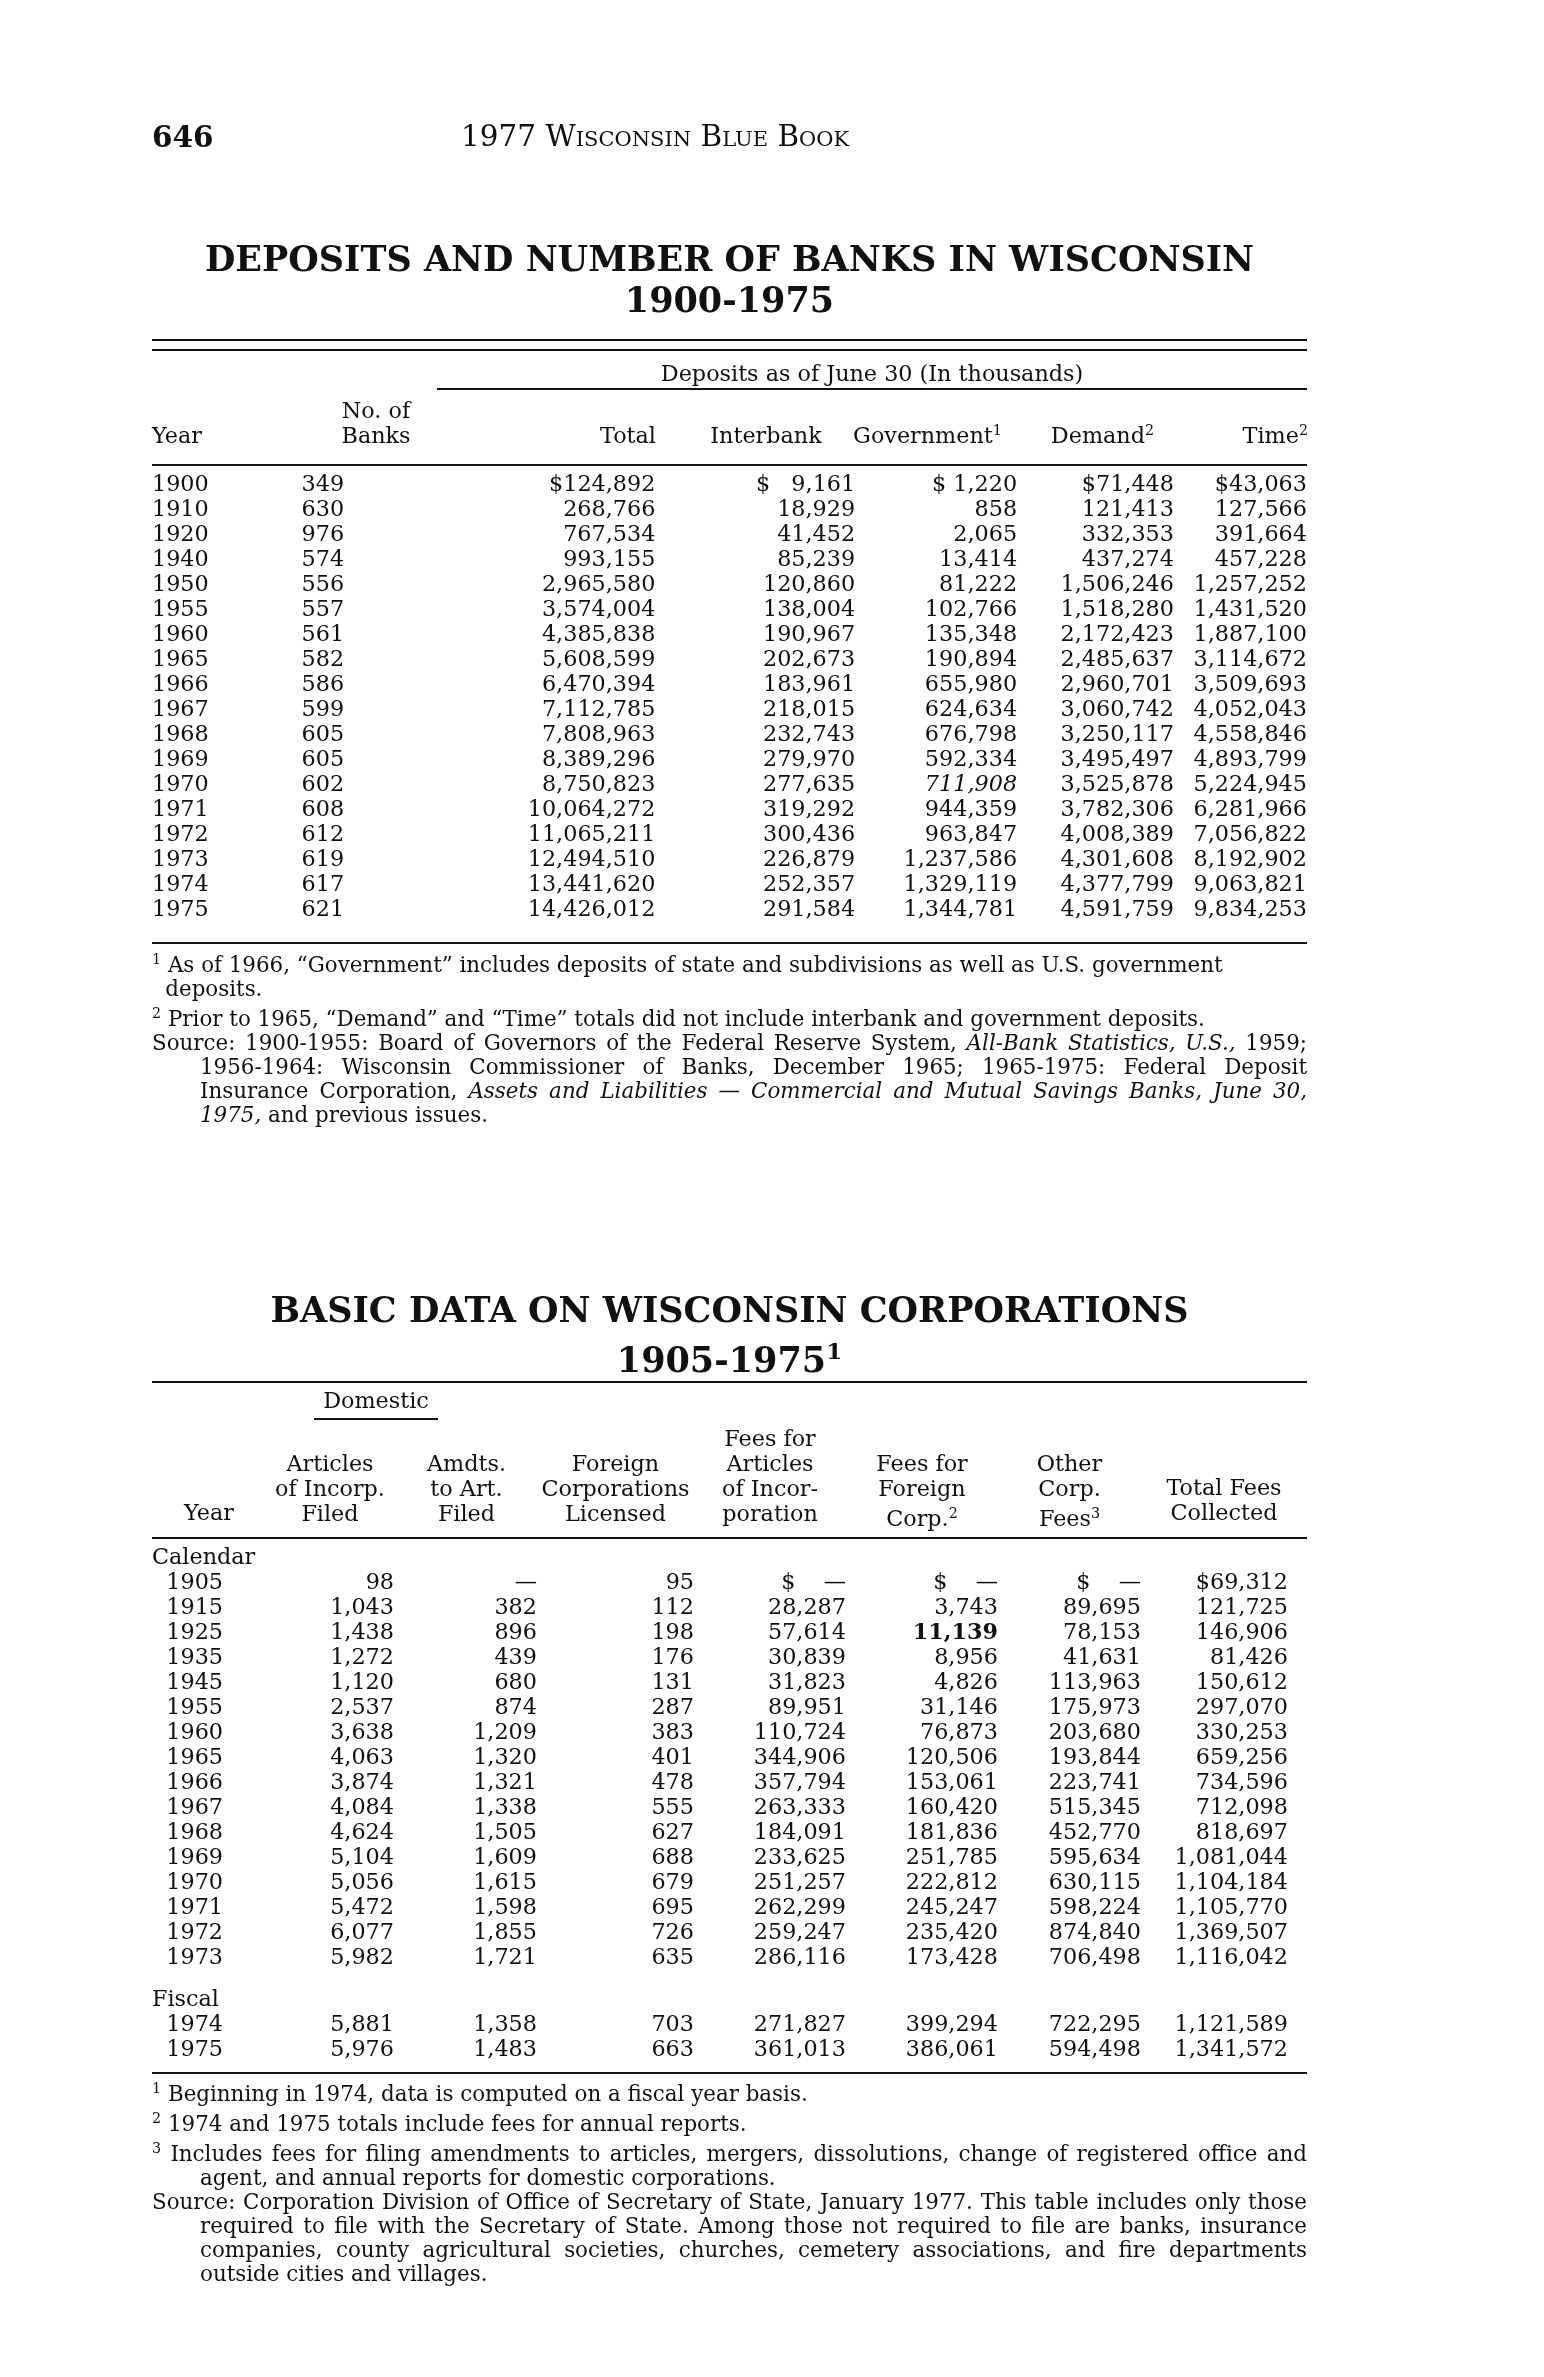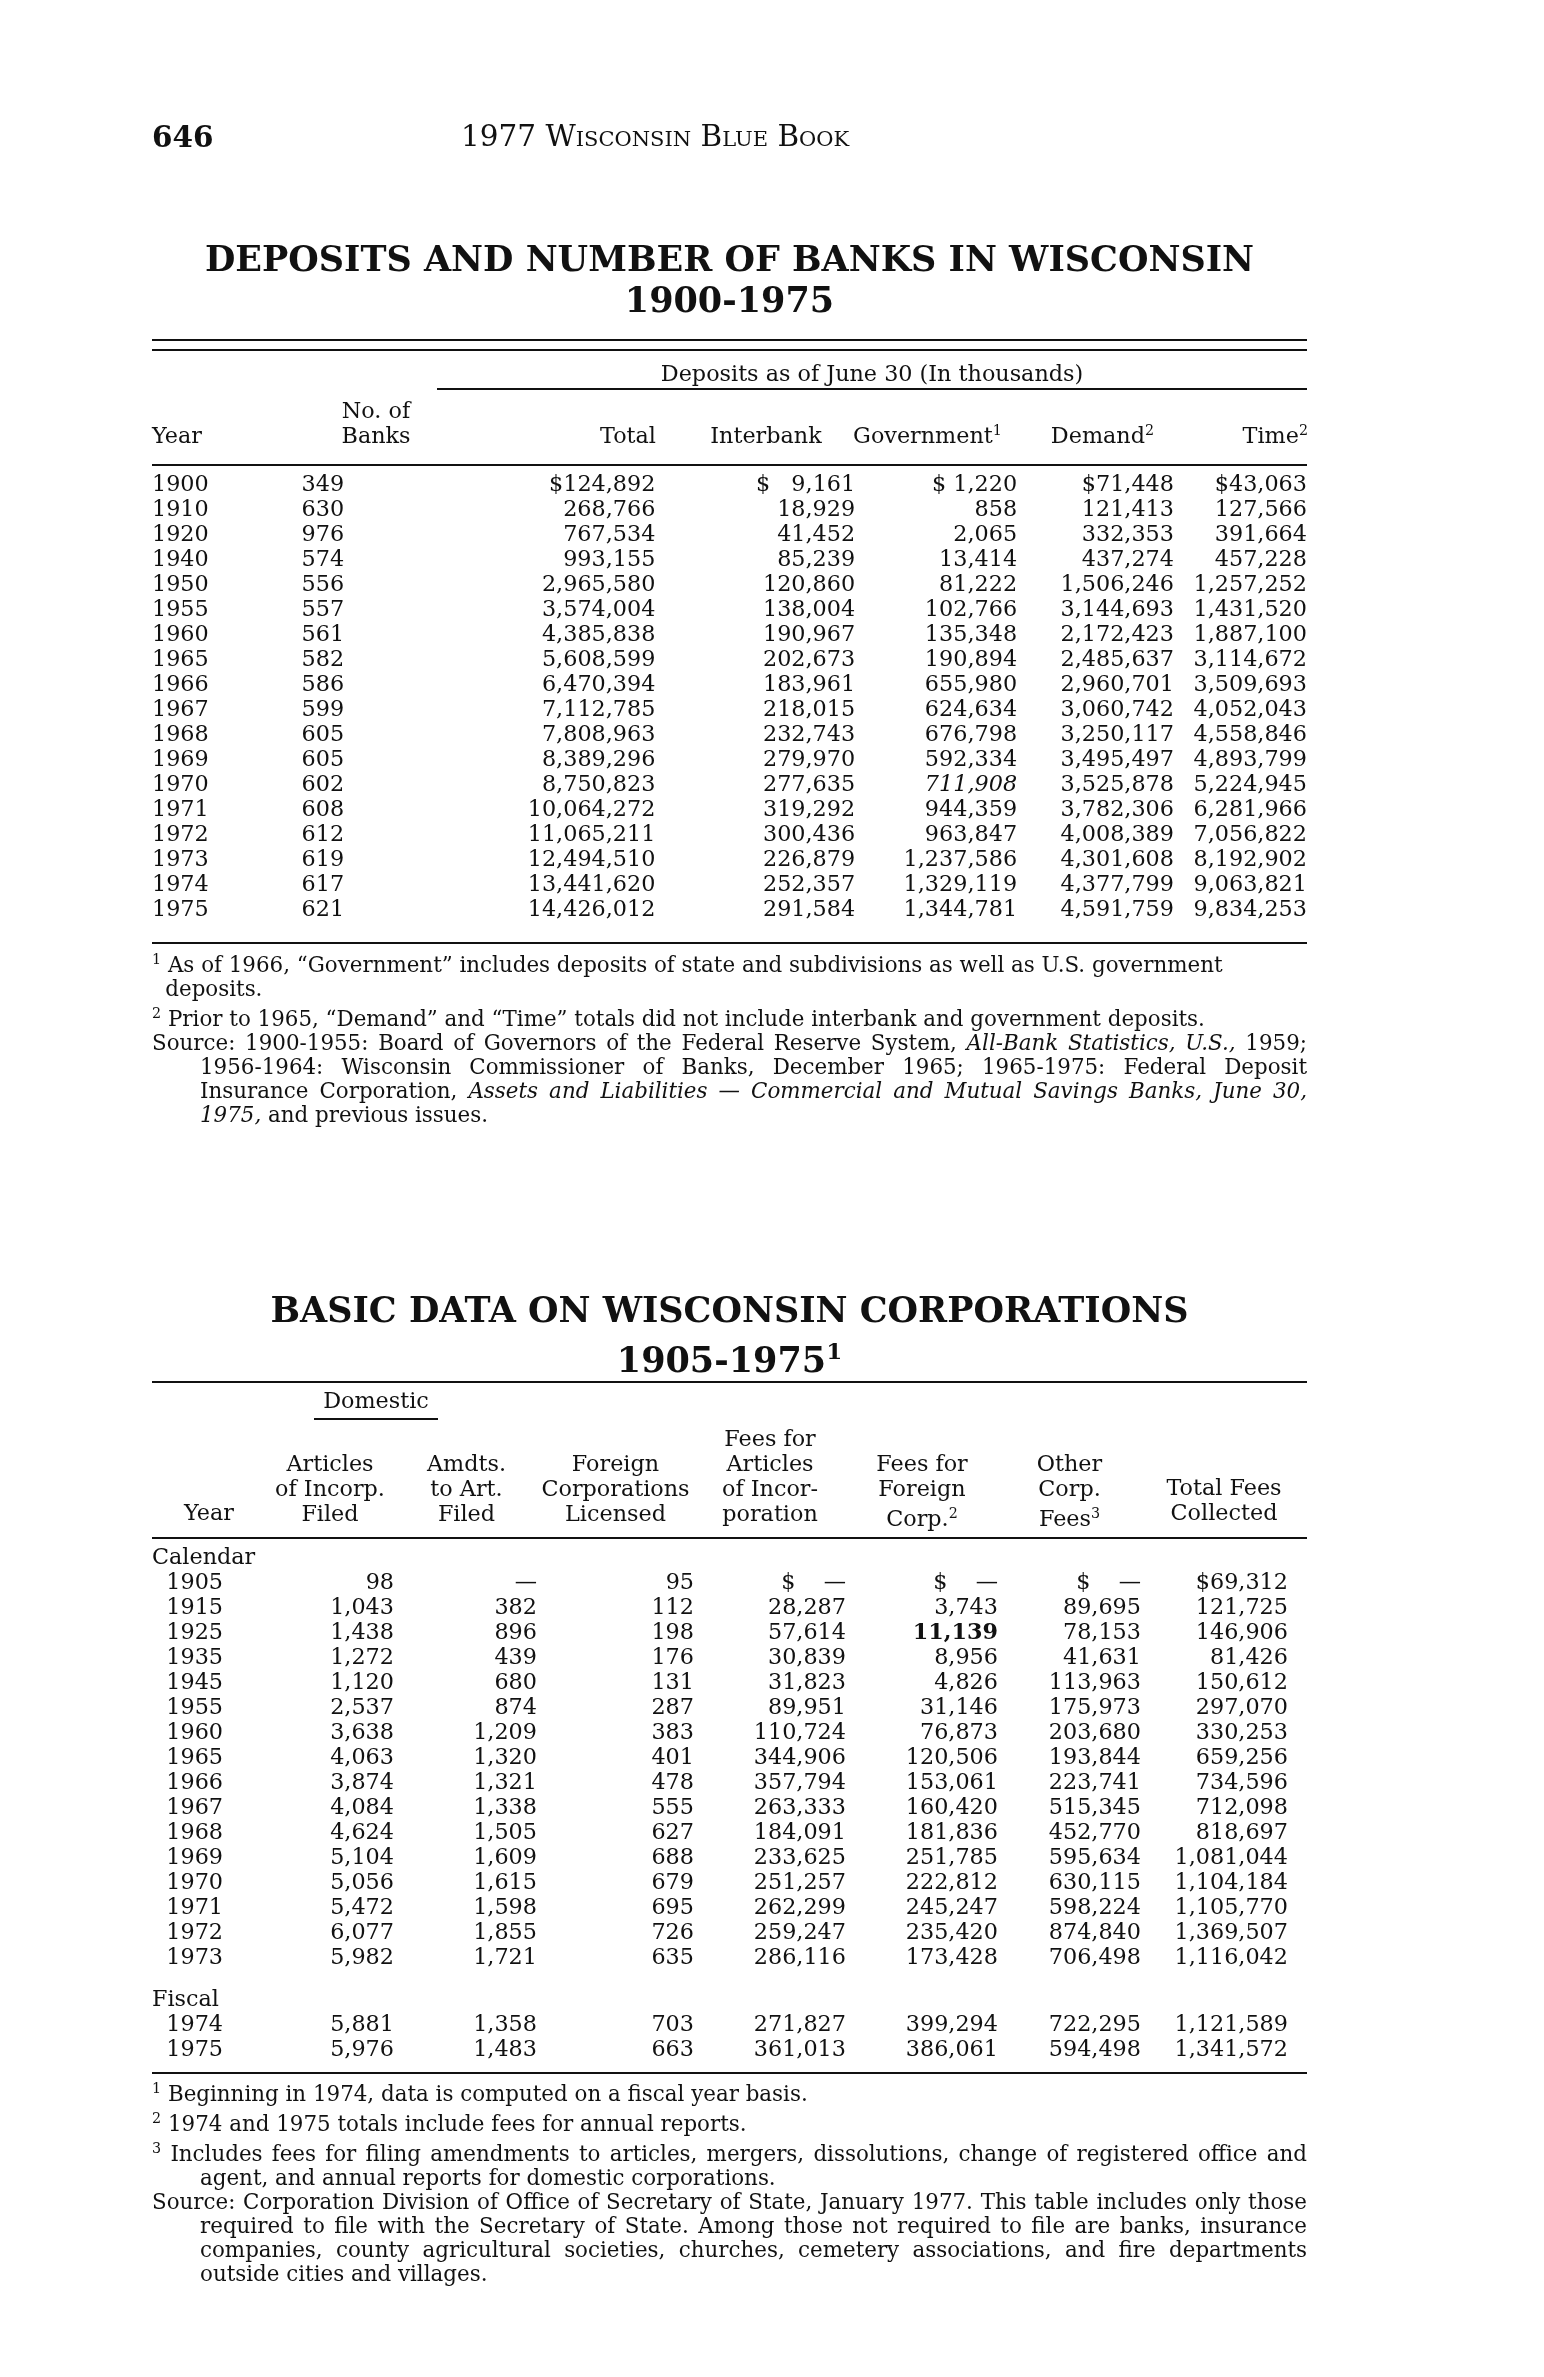--- a/index.html
+++ b/index.html
@@ -122,21 +122,21 @@
           <td class="num" style="white-space: pre;">81,222</td>
           <td class="num" style="white-space: pre;">1,506,246</td>
           <td class="num" style="white-space: pre;">1,257,252</td>
         </tr>
         <tr>
           <td class="lft" style="white-space: pre;">1955</td>
           <td class="ctr" style="white-space: pre;">557</td>
           <td class="num" style="white-space: pre;">3,574,004</td>
           <td class="num" style="white-space: pre;">138,004</td>
           <td class="num" style="white-space: pre;">102,766</td>
-          <td class="num" style="white-space: pre;">3,144,693</td>
+          <td class="num" style="white-space: pre;">1,518,280</td>
           <td class="num" style="white-space: pre;">1,431,520</td>
         </tr>
         <tr>
           <td class="lft" style="white-space: pre;">1960</td>
           <td class="ctr" style="white-space: pre;">561</td>
           <td class="num" style="white-space: pre;">4,385,838</td>
           <td class="num" style="white-space: pre;">190,967</td>
           <td class="num" style="white-space: pre;">135,348</td>
           <td class="num" style="white-space: pre;">2,172,423</td>
           <td class="num" style="white-space: pre;">1,887,100</td>

